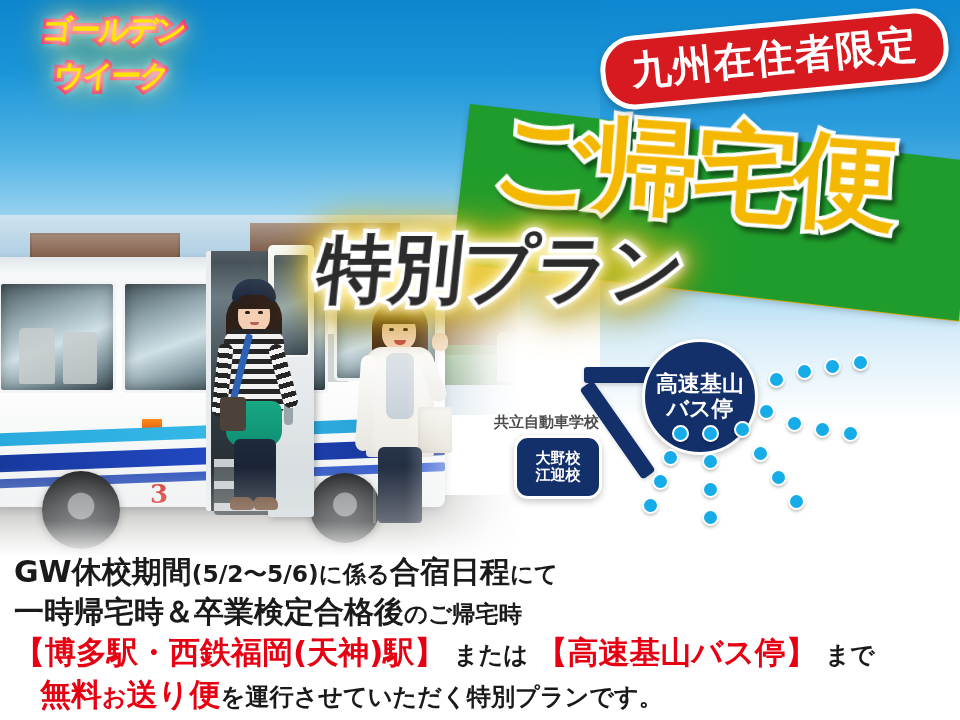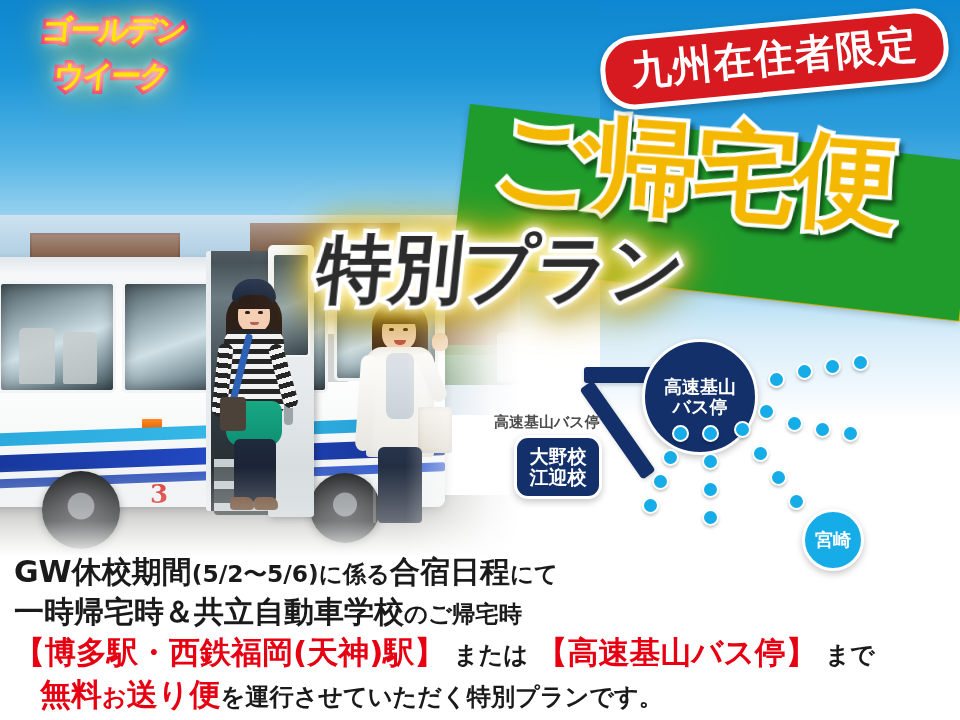--- a/index.html
+++ b/index.html
@@ -457,27 +457,27 @@
 
   <div class="plan-title">特別プラン</div>
 
   <div class="map">
 
     <div class="connector" style="left:94px; top:42px; width:68px; height:16px; border-radius:3px;"></div>
 
     <div class="connector" style="left:88px; top:60px; width:16px; height:110px; transform:rotate(-35deg); transform-origin:top center; border-radius:4px;"></div>
 
 
-    <div class="node hub" style="left:152px; top:14px; width:116px; height:116px; font-size:18px;">
+    <div class="node hub" style="left:152px; top:14px; width:116px; height:116px; font-size:22px;">
       <span><span>高速基山</span><br><span>バス停</span></span>
     </div>
 
-    <div class="map-caption" style="left:4px; top:88px;">高速基山バス停</div>
-
-    <div class="node box" style="left:24px; top:110px; width:88px; height:64px; font-size:19px;">
+    <div class="map-caption" style="left:4px; top:88px;">共立自動車学校</div>
+
+    <div class="node box" style="left:24px; top:110px; width:88px; height:64px; font-size:15px;">
       <span><span>大野校</span><br><span>江迎校</span></span>
     </div>
 
     <div class="dot" style="left:278px; top:46px;"></div>
     <div class="dot" style="left:306px; top:38px;"></div>
     <div class="dot" style="left:334px; top:33px;"></div>
     <div class="dot" style="left:362px; top:29px;"></div>
 
     <div class="dot" style="left:268px; top:78px;"></div>
     <div class="dot" style="left:296px; top:90px;"></div>
@@ -491,25 +491,22 @@
 
     <div class="dot" style="left:212px; top:100px;"></div>
     <div class="dot" style="left:212px; top:128px;"></div>
     <div class="dot" style="left:212px; top:156px;"></div>
     <div class="dot" style="left:212px; top:184px;"></div>
 
     <div class="dot" style="left:244px; top:96px;"></div>
     <div class="dot" style="left:262px; top:120px;"></div>
     <div class="dot" style="left:280px; top:144px;"></div>
     <div class="dot" style="left:298px; top:168px;"></div>
-    <div class="node dest" style="left:312px; top:184px; width:62px; height:62px; font-size:18px;">
-      <span>宮崎</span>
-    </div>
   </div>
 
   <div class="bottom">
     <div class="btxt l1"><span>GW休校期間</span><span class="sm">(5/2〜5/6)</span><span class="sm">に係る</span><span>合宿日程</span><span class="sm">にて</span></div>
-    <div class="btxt l2"><span>一時帰宅時＆共立自動車学校</span><span class="sm">のご帰宅時</span></div>
+    <div class="btxt l2"><span>一時帰宅時＆卒業検定合格後</span><span class="sm">のご帰宅時</span></div>
     <div class="btxt l3"><span class="red">【博多駅・西鉄福岡(天神)駅】</span><span class="sm">&nbsp;</span><span class="sm">または</span><span class="sm">&nbsp;</span><span class="red">【高速基山バス停】</span><span class="sm">&nbsp;</span><span class="sm">まで</span></div>
     <div class="btxt l4"><span class="red">無料</span><span class="red sm">お</span><span class="red">送り便</span><span class="sm">を運行させていただく特別プランです。</span></div>
   </div>
 
 </div>
 
 </body></html>

